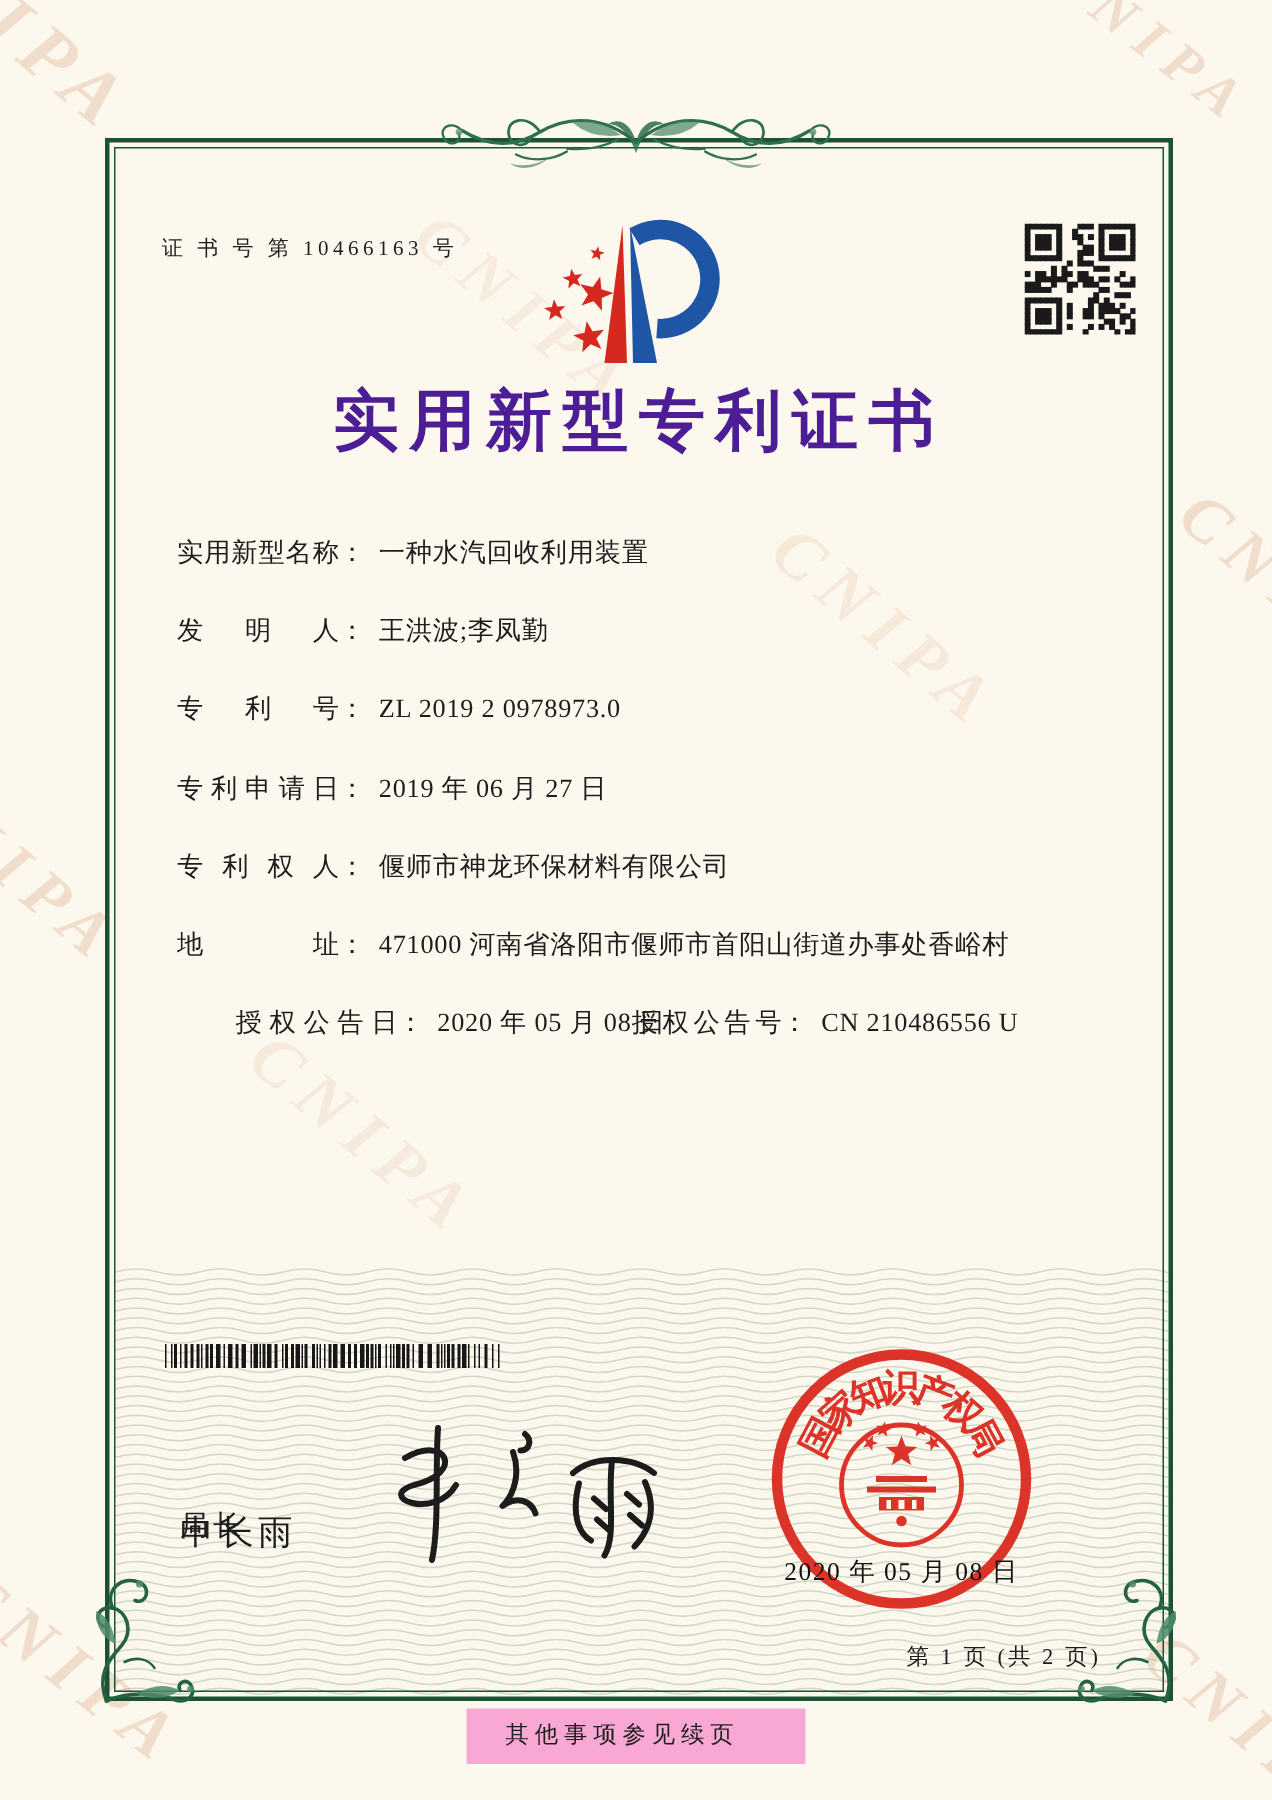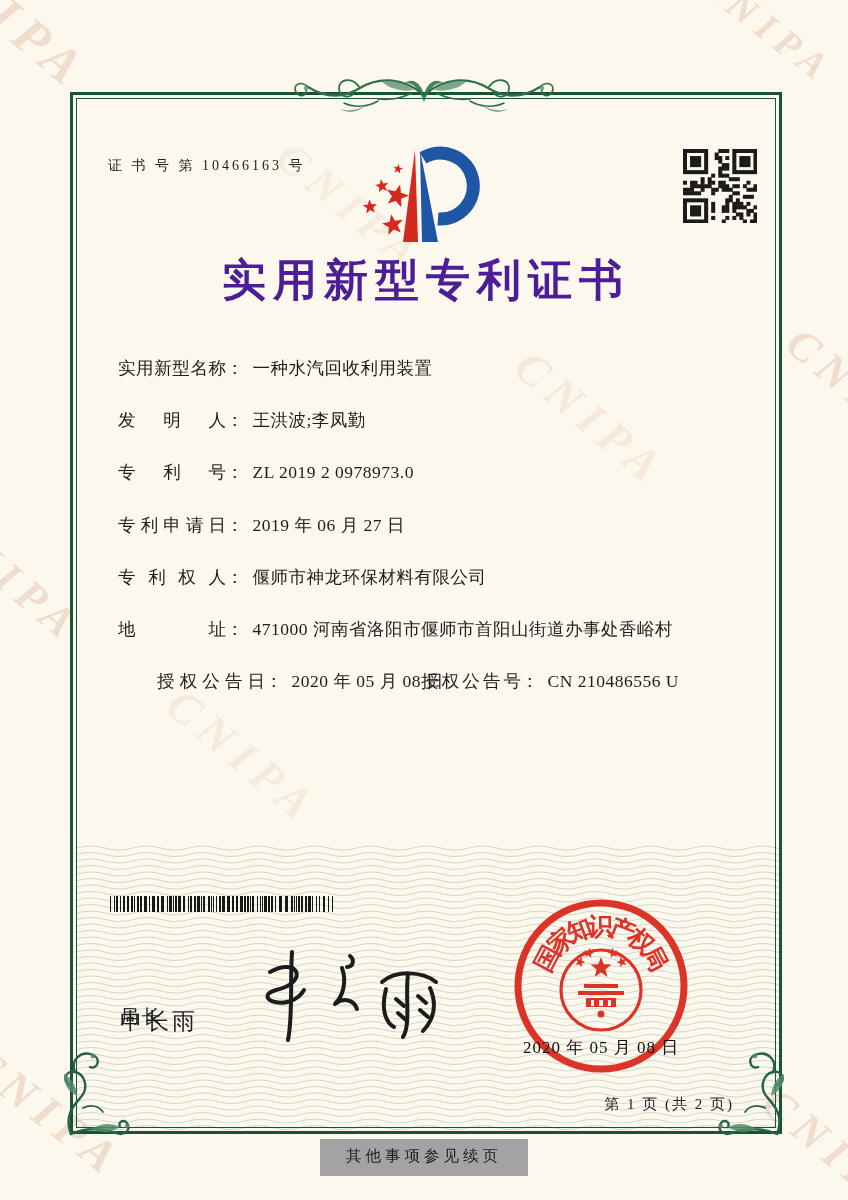--- a/index.html
+++ b/index.html
@@ -65,21 +65,21 @@
   .seal-date{
     position:absolute;left:518px;top:1036px;width:166px;text-align:center;
     font-size:17px;letter-spacing:1px;color:#111;z-index:5;
   }
   .page-info{
     position:absolute;left:70px;top:1095px;width:664px;text-align:right;
     font-size:15px;letter-spacing:2px;z-index:5;
   }
   .cont-note{
     position:absolute;left:50%;top:1139px;transform:translateX(-50%);
-    background:#a3a3a3;padding:7px 26px 9px 26px;font-size:15.5px;
+    background:#f9a8d4;padding:7px 44px 9px 26px;font-size:15.5px;
     letter-spacing:4px;white-space:nowrap;z-index:5;
   }
 </style>
 </head>
 <body>
 
 <div class="wm" style="left:-95px;top:-15px;font-size:52px;transform:rotate(40deg);">CNIPA</div>
 <div class="wm" style="left:688px;top:5px;font-size:38px;transform:rotate(38deg);">CNIPA</div>
 <div class="wm" style="left:262px;top:182px;font-size:44px;transform:rotate(40deg);opacity:.45;">CNIPA</div>
 <div class="wm" style="left:500px;top:392px;font-size:46px;transform:rotate(40deg);opacity:.55;">CNIPA</div>

